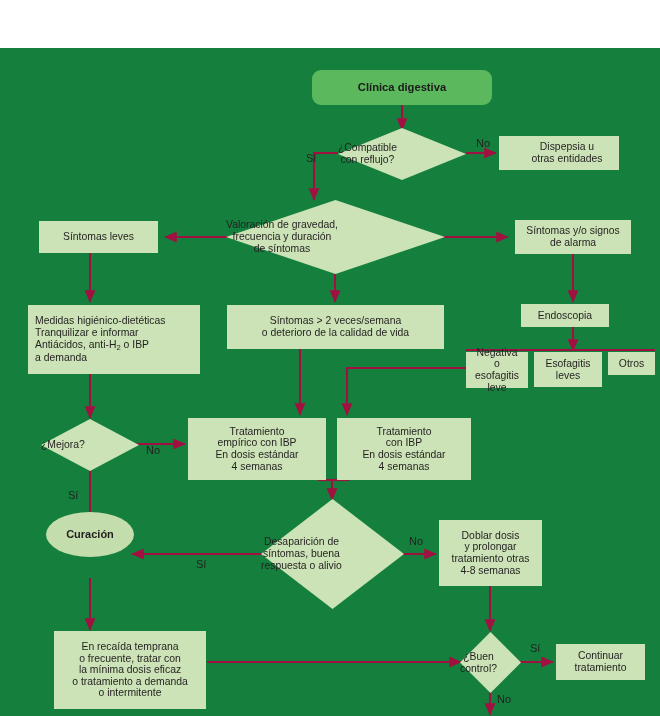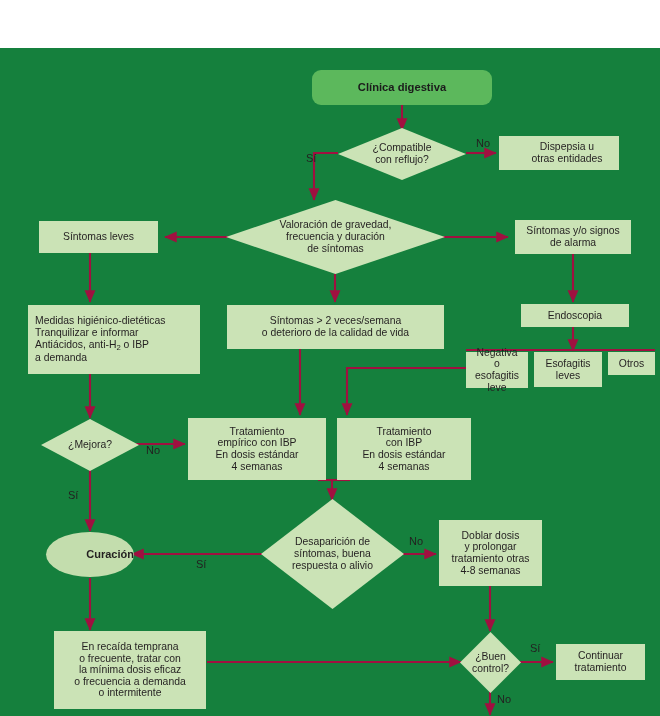--- a/index.html
+++ b/index.html
@@ -57,21 +57,20 @@
     background:#cbe3b6;
     -webkit-clip-path:polygon(50% 0, 100% 50%, 50% 100%, 0 50%);
     clip-path:polygon(50% 0, 100% 50%, 50% 100%, 0 50%);
   }
   .diamond-label{
     position:absolute;
     left:0; top:0;
     width:100%; height:100%;
     display:flex;
     align-items:center;
-    justify-content:center;
     text-align:center;
     font-size:10.4px;
     line-height:1.15;
     color:#231f20;
     z-index:2;
   }
   .edge-label{
     position:absolute;
     font-size:11px;
     color:#231f20;
@@ -195,21 +194,21 @@
     </div>
   </div>
 
   <div class="node box" style="left:227px; top:257px; width:217px; height:44px;">
     <div>
       <div class="ln">Síntomas &gt; 2 veces/semana</div>
       <div class="ln">o deterioro de la calidad de vida</div>
     </div>
   </div>
 
-  <div class="node box" style="left:521px; top:256px; width:108px; height:23px;">
+  <div class="node box" style="left:521px; top:256px; width:88px; height:23px;">
     <span>Endoscopia</span>
   </div>
 
   <div class="node box" style="left:466px; top:304px; width:62px; height:36px;">
     <div>
       <div class="ln">Negativa</div>
       <div class="ln">o</div>
       <div class="ln">esofagitis</div>
       <div class="ln">leve</div>
     </div>
@@ -244,21 +243,21 @@
 
   <div class="node box" style="left:337px; top:370px; width:134px; height:62px;">
     <div>
       <div class="ln">Tratamiento</div>
       <div class="ln">con IBP</div>
       <div class="ln">En dosis estándar</div>
       <div class="ln">4 semanas</div>
     </div>
   </div>
 
-  <div class="node oval" style="left:46px; top:484px; width:88px; height:45px;justify-content:flex-end;">
+  <div class="node oval" style="left:46px; top:464px; width:88px; height:45px;">
     <span>Curación</span>
   </div>
 
   <div class="diamond-wrap" style="left:261px; top:451px; width:143px; height:110px;">
     <div class="diamond-shape"></div>
     <div class="diamond-label">
       <div>
         <div class="ln">Desaparición de</div>
         <div class="ln">síntomas, buena</div>
         <div class="ln">respuesta o alivio</div>
@@ -273,21 +272,21 @@
       <div class="ln">tratamiento otras</div>
       <div class="ln">4-8 semanas</div>
     </div>
   </div>
 
   <div class="node box" style="left:54px; top:583px; width:152px; height:78px;">
     <div>
       <div class="ln">En recaída temprana</div>
       <div class="ln">o frecuente, tratar con</div>
       <div class="ln">la mínima dosis eficaz</div>
-      <div class="ln">o frecuencia a demanda</div>
+      <div class="ln">o tratamiento a demanda</div>
       <div class="ln">o intermitente</div>
     </div>
   </div>
 
   <div class="diamond-wrap" style="left:460px; top:584px; width:61px; height:61px;">
     <div class="diamond-shape"></div>
     <div class="diamond-label">
       <div>
         <div class="ln">¿Buen</div>
         <div class="ln">control?</div>

